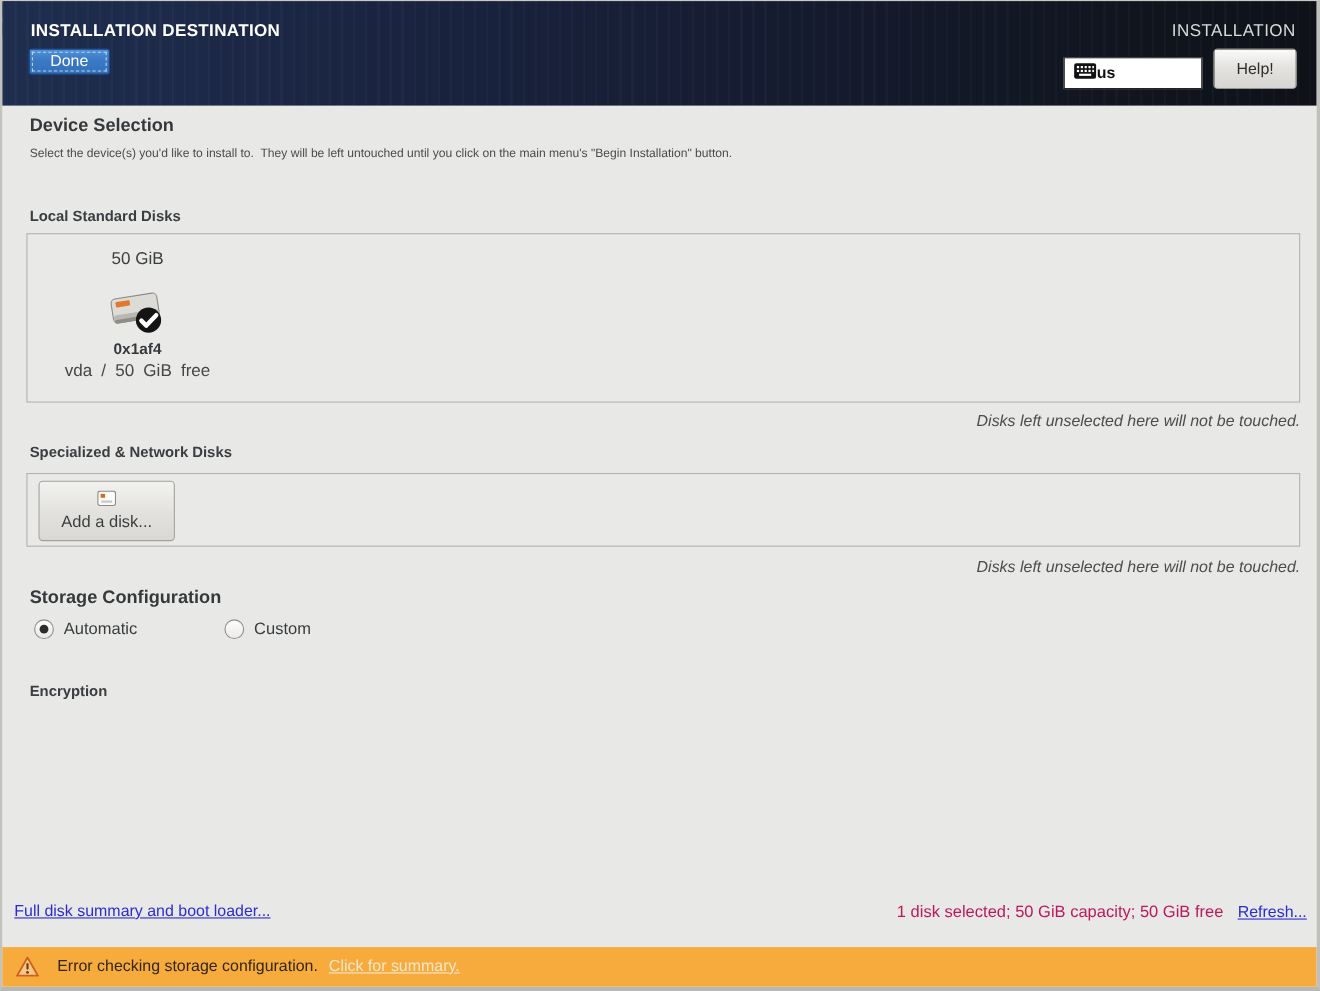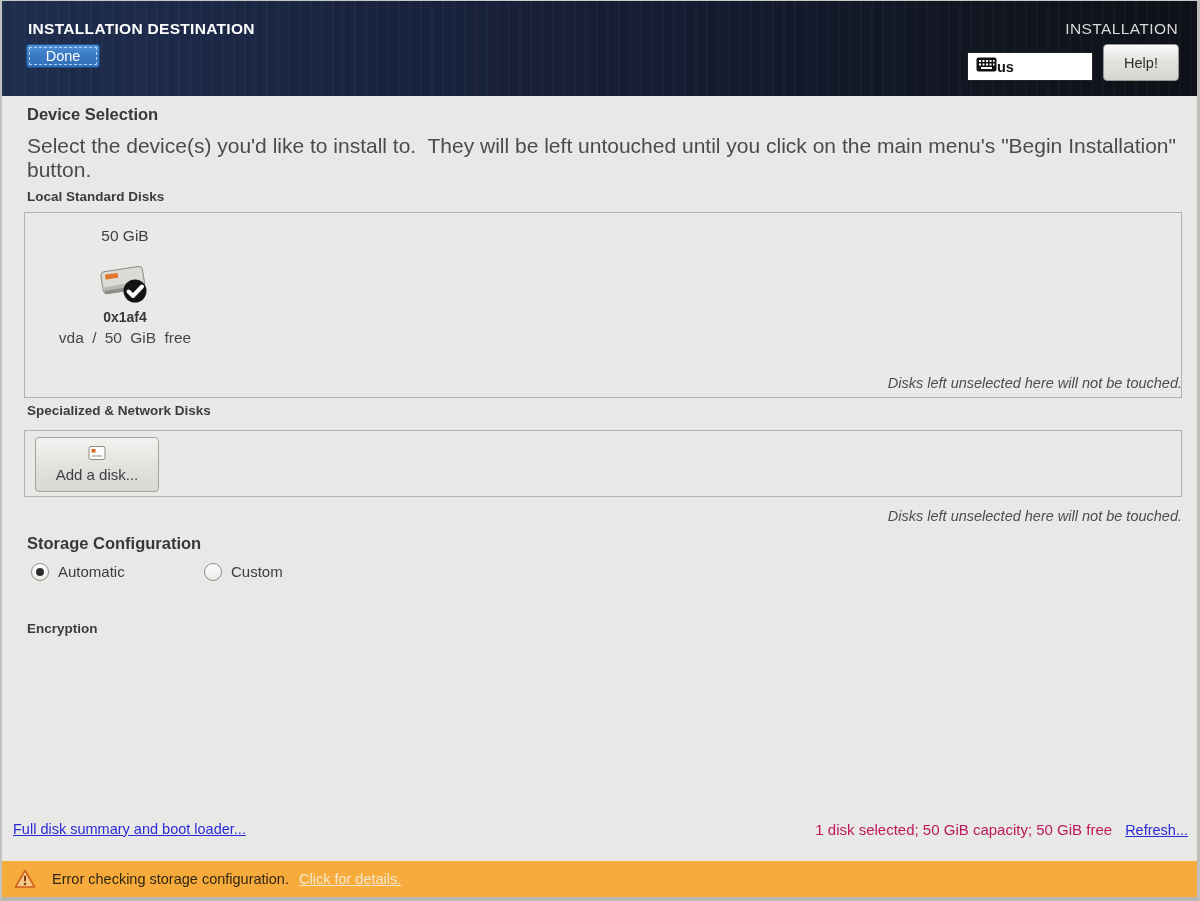--- a/index.html
+++ b/index.html
@@ -48,31 +48,31 @@
     position:absolute; right:18px; top:43px; width:76px; height:37px;
     background:linear-gradient(#fbfbfa,#e4e3e0 45%,#d6d5d1);
     border:1px solid #96948e; border-radius:4px;
     color:#2e2e2e; font-size:14.5px; font-family:inherit; cursor:pointer;
   }
 
   
   .h-section { position:absolute; left:25px; font-size:16.5px; font-weight:600; color:#35393b; }
   .h-device { top:104px; }
   .h-storage { top:533px; }
-  .desc { position:absolute; left:25px; top:133px; font-size:21px; color:#494c4e; white-space:pre-wrap; }
+  .desc { position:absolute; left:25px; top:133px; font-size:11px; color:#494c4e; white-space:pre-wrap; }
   .label-bold { position:absolute; left:25px; font-size:13.5px; font-weight:bold; color:#3a3e40; }
   .label-local { top:188px; }
   .label-network { top:402px; }
   .label-encryption { top:620px; }
 
   .frame-box {
     position:absolute; left:22px; right:15px;
     background:#e9e9e7; border:1px solid #b2b2ae;
   }
-  .box-local { top:211px; height:186px; }
+  .box-local { top:211px; height:154px; }
   .box-network { top:429px; height:67px; }
 
   .note-italic {
     position:absolute; right:15px; font-style:italic;
     font-size:14.5px; color:#4d4d4d;
   }
   .note-1 { top:374px; }
   .note-2 { top:507px; }
 
   
@@ -241,16 +241,16 @@
 
   <div class="warning-bar">
     <span class="warning-icon-wrap">
       <svg width="22" height="20" viewBox="0 0 22 20">
         <path d="M11 1.5 L20.5 18 H1.5 Z" fill="#f6c988" stroke="#cf5f1c" stroke-width="1.6" stroke-linejoin="round"></path>
         <rect x="10" y="6.5" width="2" height="6" rx="1" fill="#7a3c0e"></rect>
         <circle cx="11" cy="15" r="1.3" fill="#7a3c0e"></circle>
       </svg>
     </span>
     <span class="warning-text">Error checking storage configuration.</span>
-    <a class="warning-link">Click for details.</a>
+    <a class="warning-link">Click for summary.</a>
   </div>
 
 </div>
 
 </body></html>

